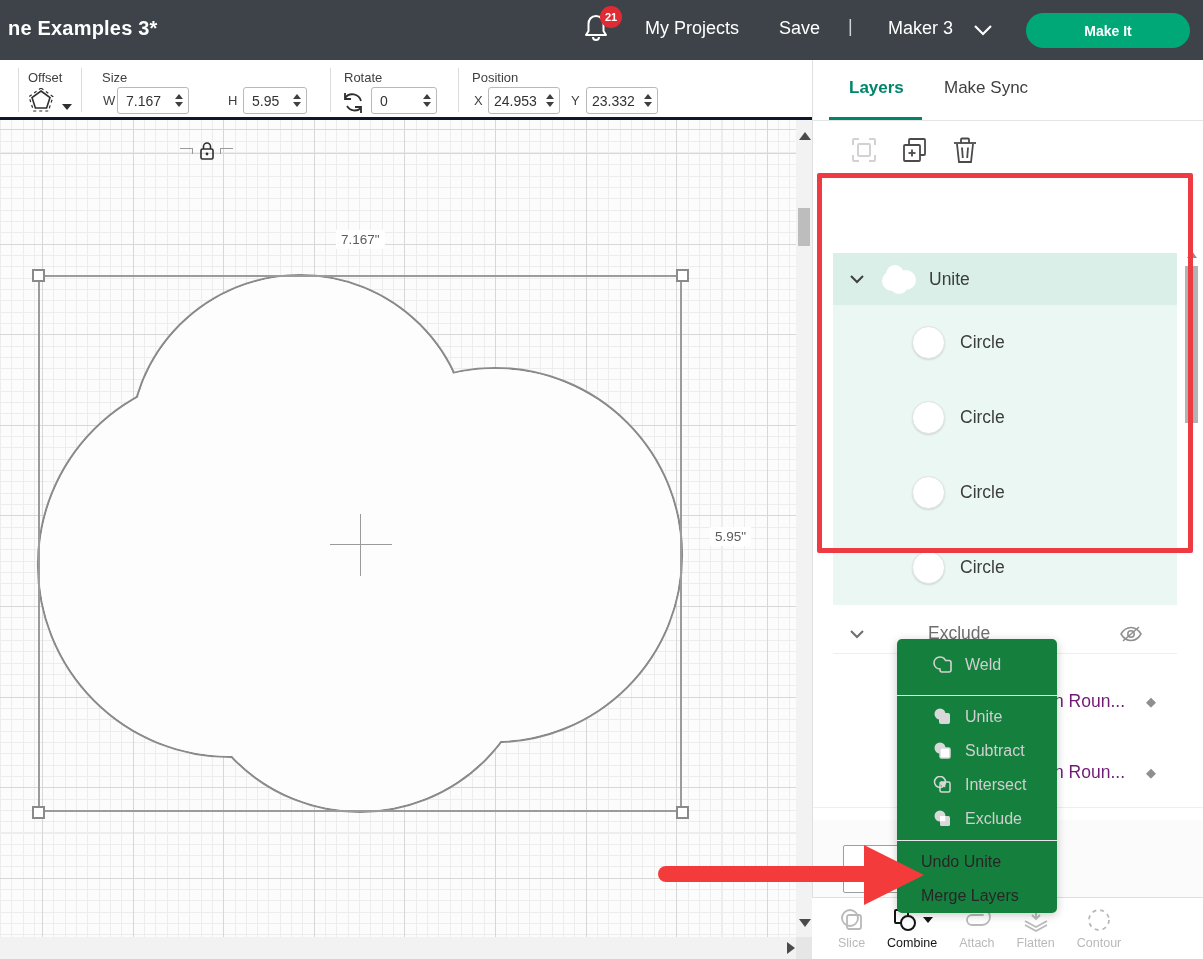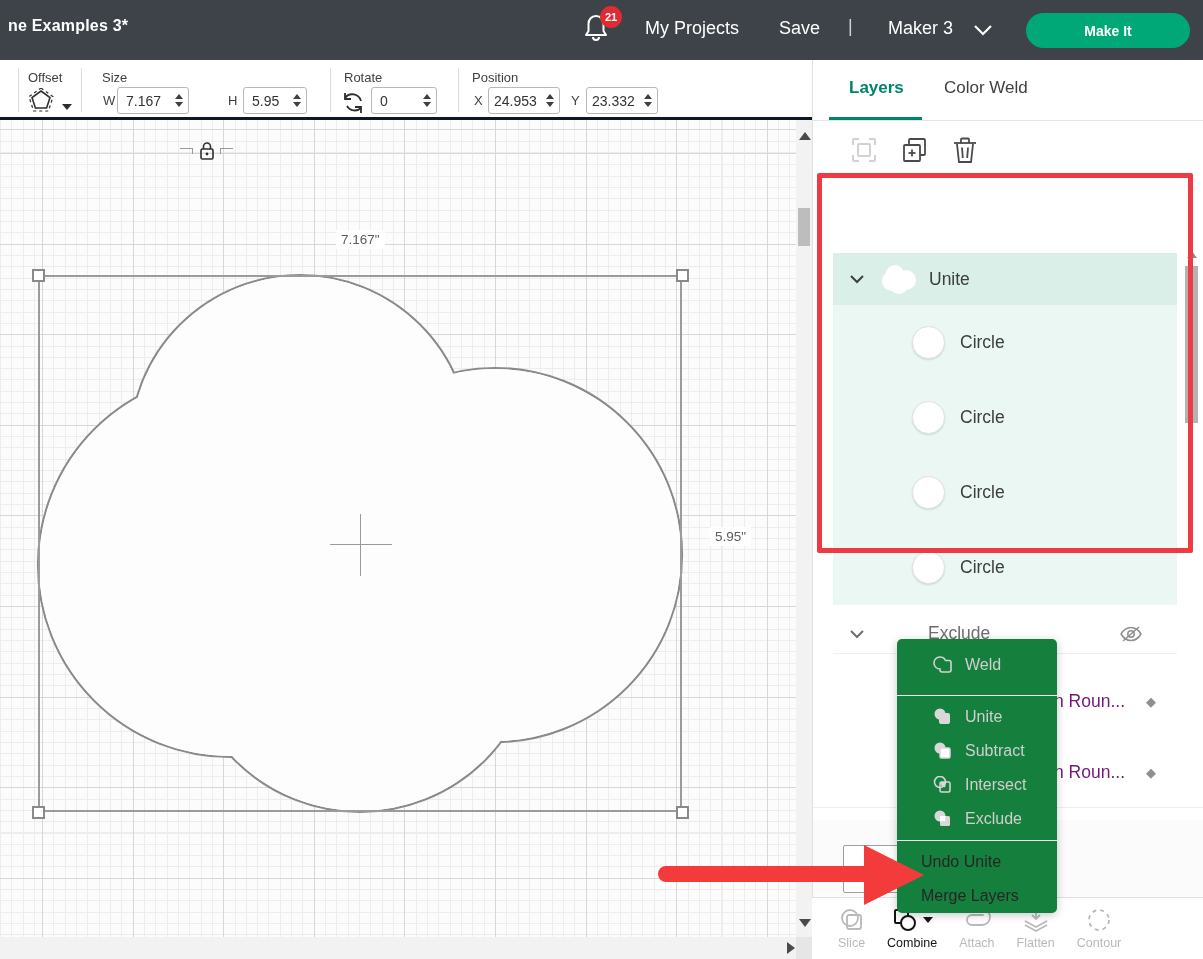--- a/index.html
+++ b/index.html
@@ -1,21 +1,21 @@
 <!DOCTYPE html>
 <html><head>
 <meta charset="utf-8">
 <style>
   * { margin:0; padding:0; box-sizing:border-box; }
   html,body { width:1203px; height:959px; }
   body { font-family:"Liberation Sans", sans-serif; position:relative; overflow:hidden; background:#fff; }
 
   
   #header { position:absolute; left:0; top:0; width:1203px; height:60px; background:#3d4348; color:#fff; z-index:30; }
-  #app-title { position:absolute; left:8px; top:17px; font-size:16px; font-weight:700; letter-spacing:.2px; }
+  #app-title { position:absolute; left:8px; top:17px; font-size:20px; font-weight:700; letter-spacing:.2px; }
   .hdr-link { position:absolute; top:18px; font-size:18px; color:#fff; cursor:pointer; }
   #bell-wrap { position:absolute; left:583px; top:12px; width:36px; height:36px; }
   #badge { position:absolute; left:17px; top:-6px; min-width:22px; height:22px; border-radius:11px; background:#e02b35; color:#fff; font-size:11px; font-weight:700; display:flex; align-items:center; justify-content:center; padding:0 4px; }
   #machine-select { position:absolute; left:888px; top:18px; font-size:18px; cursor:pointer; }
   #machine-chevron { position:absolute; left:973px; top:24px; }
   #make-it-btn { position:absolute; left:1026px; top:13px; width:164px; height:35px; background:#00a878; border:none; border-radius:18px; color:#fff; font-size:14px; font-weight:700; font-family:"Liberation Sans",sans-serif; cursor:pointer; }
   .hdr-sep { position:absolute; top:16px; font-size:18px; color:#cfd3d6; }
 
   
   #edit-toolbar { position:absolute; left:0; top:60px; width:812px; height:60px; background:#fff; border-bottom:3px solid #0f172a; z-index:20; }
@@ -244,21 +244,21 @@
 
 <div id="v-scroll">
   <div class="sb-arrow" style="left:3px; top:12px; border-left:6px solid transparent; border-right:6px solid transparent; border-bottom:8px solid #4a4a4a;"></div>
   <div id="v-thumb"></div>
   <div class="sb-arrow" style="left:3px; top:799px; border-left:6px solid transparent; border-right:6px solid transparent; border-top:8px solid #4a4a4a;"></div>
 </div>
 <div id="h-corner"></div>
 
 <div id="panel">
   <div class="tab" style="left:36px; color:#00856b; font-weight:700;">Layers</div>
-  <div class="tab" style="left:131px; color:#3f3f3f;">Color Weld</div>
+  <div class="tab" style="left:131px; color:#3f3f3f;">Make Sync</div>
   <div id="tab-underline"></div>
   <div id="tabs-border"></div>
 
   <div class="panel-icon" style="left:38px;">
     <svg width="26" height="26" viewBox="0 0 26 26">
       <g fill="none" stroke="#d2d2d2" stroke-width="2">
         <path d="M2 8 V3 a1 1 0 0 1 1-1 H8"></path>
           <path d="M18 2 h5 a1 1 0 0 1 1 1 v5"></path>
         <path d="M24 18 v5 a1 1 0 0 1 -1 1 h-5"></path>
           <path d="M8 24 H3 a1 1 0 0 1 -1-1 v-5"></path>

